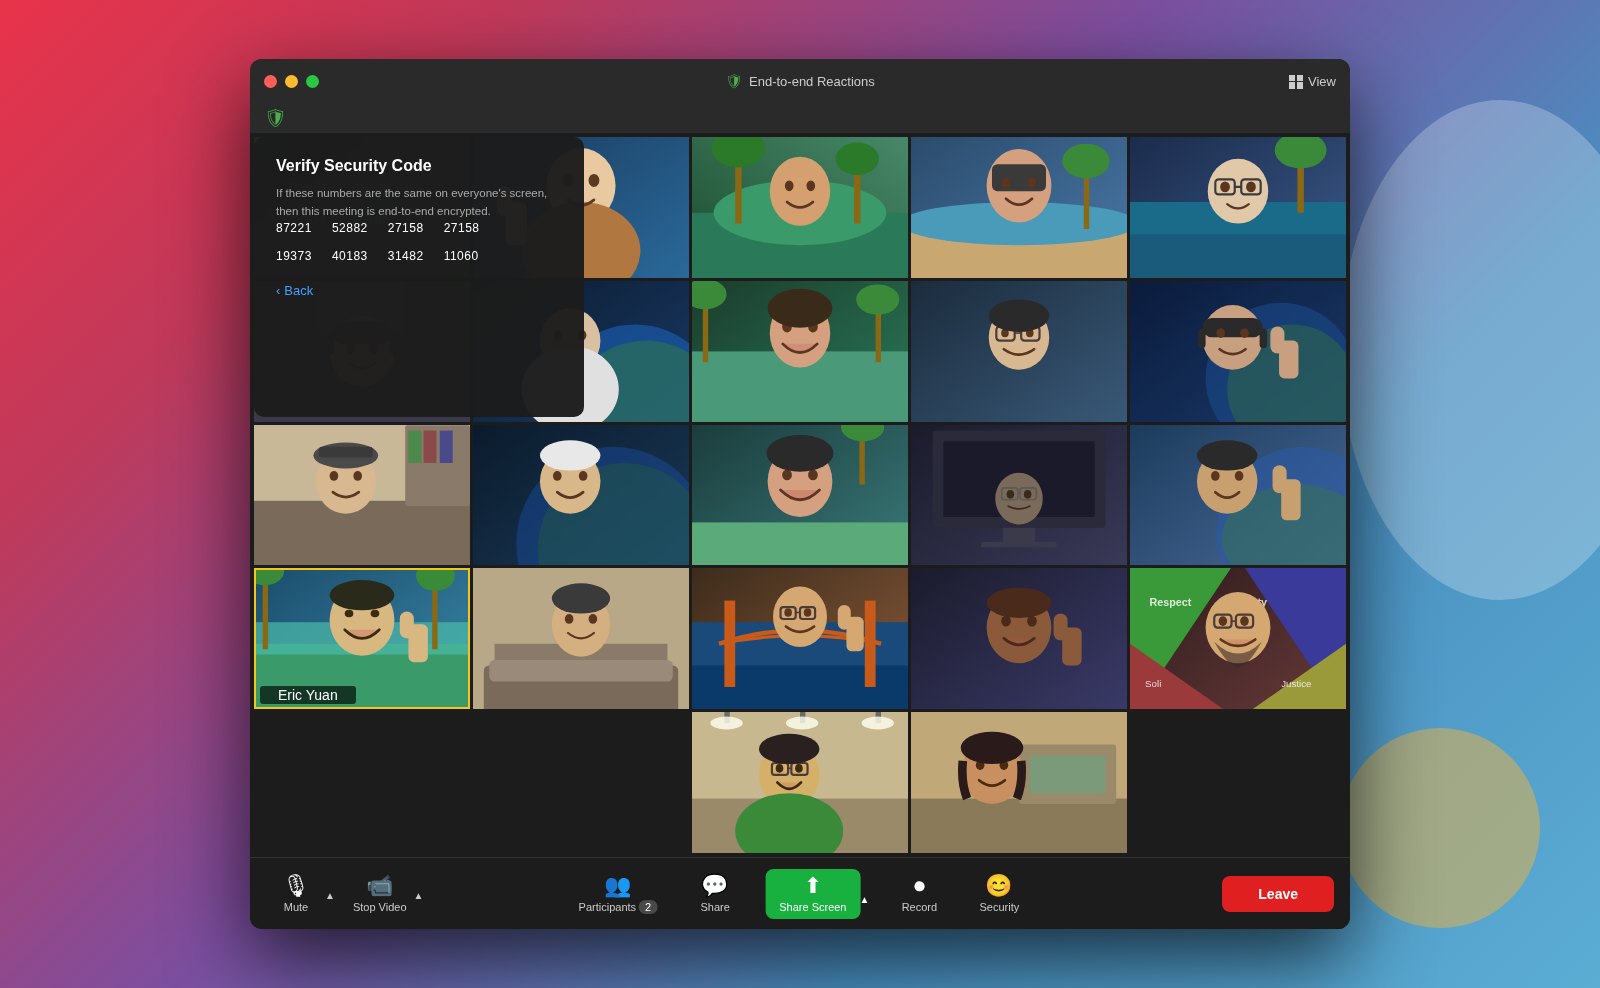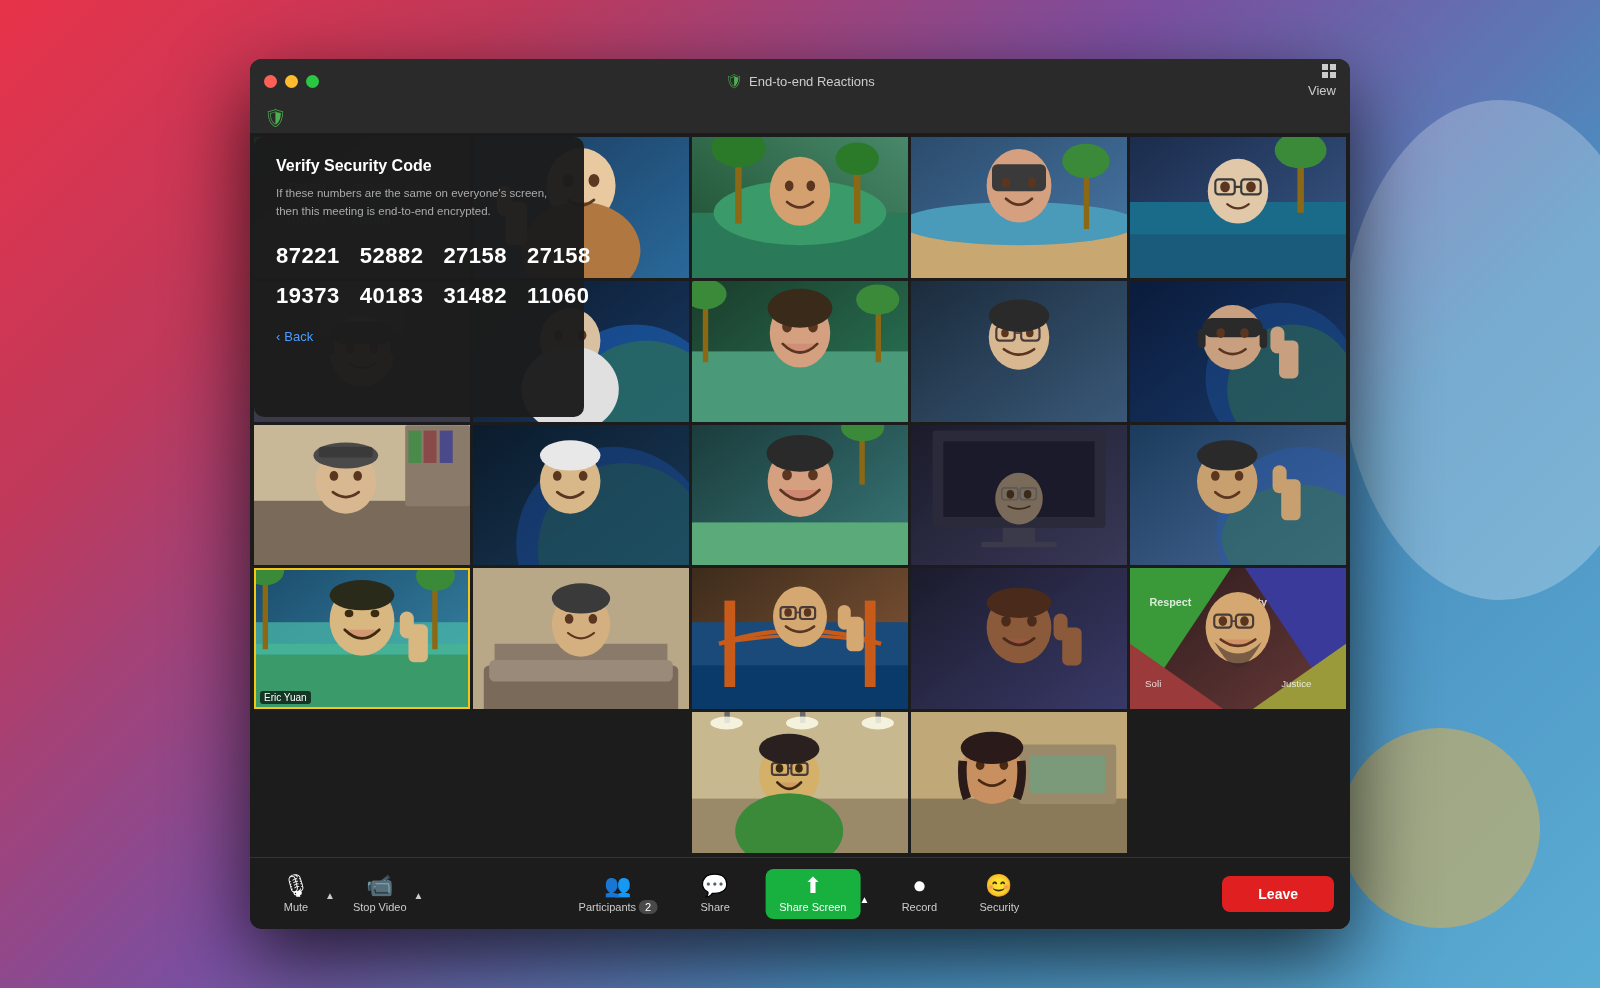--- a/index.html
+++ b/index.html
@@ -86,21 +86,20 @@
       font-size: 14px;
     }
     .titlebar-right {
       margin-left: auto;
       display: flex;
       align-items: flex-end;
       gap: 5px;
       color: #ccc;
       font-size: 13px;
       cursor: pointer;
-      flex-direction: column;
     }
     .view-grid-icon {
       display: inline-grid;
       grid-template-columns: 1fr 1fr;
       gap: 1.5px;
       width: 14px;
       height: 14px;
     }
     .view-grid-icon span {
       background: #ccc;
@@ -230,22 +229,22 @@
       width: 100%;
       height: 100%;
     }
 
     .vcell-label {
       position: absolute;
       bottom: 5px;
       left: 6px;
       background: rgba(0,0,0,0.65);
       color: #fff;
-      font-size: 10px;
-      padding: 1px 4px;
+      font-size: 14px;
+      padding: 1px 18px;
       border-radius: 3px;
     }
 
     .vcell.highlighted {
       outline: 2px solid #f5c518;
       outline-offset: -2px;
     }
 
     
     .sec-overlay {
@@ -264,36 +263,35 @@
     .sec-title {
       font-size: 16px;
       font-weight: 700;
       margin-bottom: 10px;
     }
 
     .sec-desc {
       font-size: 11.5px;
       color: #aaa;
       line-height: 1.55;
-      margin-bottom: 22px;
     }
 
     .sec-codes {
       margin-bottom: 20px;
     }
 
     .sec-code-row {
       display: flex;
       gap: 20px;
       margin-bottom: 14px;
     }
 
     .sec-code-num {
-      font-size: 22px;
-      font-weight: 700;
+      font-size: 12px;
+      font-weight: 400;
       letter-spacing: 0.5px;
       color: #fff;
     }
 
     .sec-back {
       display: flex;
       align-items: center;
       gap: 4px;
       color: #4a9eff;
       font-size: 13px;

